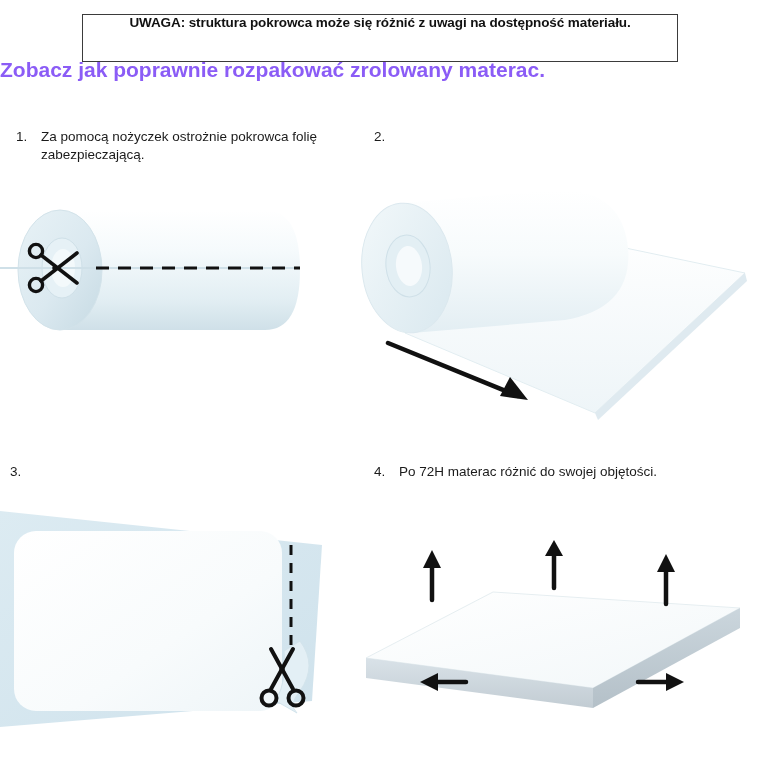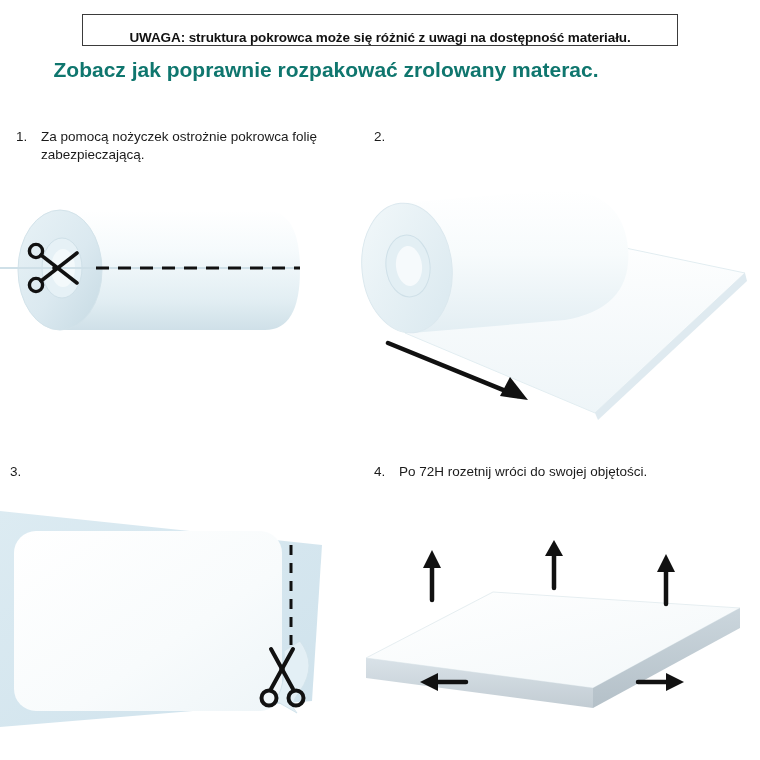--- a/index.html
+++ b/index.html
@@ -15,46 +15,46 @@
     overflow: hidden;
     position: relative;
   }
 
   
   #notice-bar {
     position: absolute;
     left: 82px;
     top: 14px;
     width: 596px;
-    height: 32px;
+    height: 48px;
     border: 1px solid #3b3b3b;
     background: #ffffff;
     display: flex;
-    align-items: flex-end;
+    align-items: flex-start;
     justify-content: center;
     box-sizing: border-box;
   }
   #notice-bar .notice-text {
     font-size: 13.5px;
     font-weight: bold;
     letter-spacing: -0.1px;
     color: #111;
     white-space: nowrap;
   }
 
   
   #main-title {
     position: absolute;
     left: 0;
     top: 58px;
     width: 652px;
-    text-align: center;
+    text-align: left;
     font-size: 21px;
     font-weight: bold;
-    color: #0f766e;
+    color: #8b5cf6;
   }
 
   
   .step {
     position: absolute;
   }
   .step-head {
     display: flex;
     align-items: flex-start;
     gap: 9px;
@@ -223,21 +223,21 @@
       <circle cx="6" cy="55" r="7.5" fill="none" stroke="#111" stroke-width="4"></circle>
       <circle cx="33" cy="55" r="7.5" fill="none" stroke="#111" stroke-width="4"></circle>
       <circle cx="19" cy="26" r="2.6" fill="#111"></circle>
     </g>
   </svg>
 </div>
 
 <div class="step" id="step-4">
   <div class="step-head">
     <span class="step-num">4.</span>
-    <span class="step-text">Po 72H rozetnij wróci do swojej objętości.</span>
+    <span class="step-text">Po 72H materac różnić do swojej objętości.</span>
   </div>
 </div>
 
 <div class="illo" id="illo-4">
   <svg width="412" height="180" viewBox="0 0 412 180">
     <defs>
       <linearGradient id="topFace" x1="0" y1="0" x2="1" y2="1">
         <stop offset="0%" stop-color="#ffffff"></stop>
         <stop offset="100%" stop-color="#f2f7f9"></stop>
       </linearGradient>

